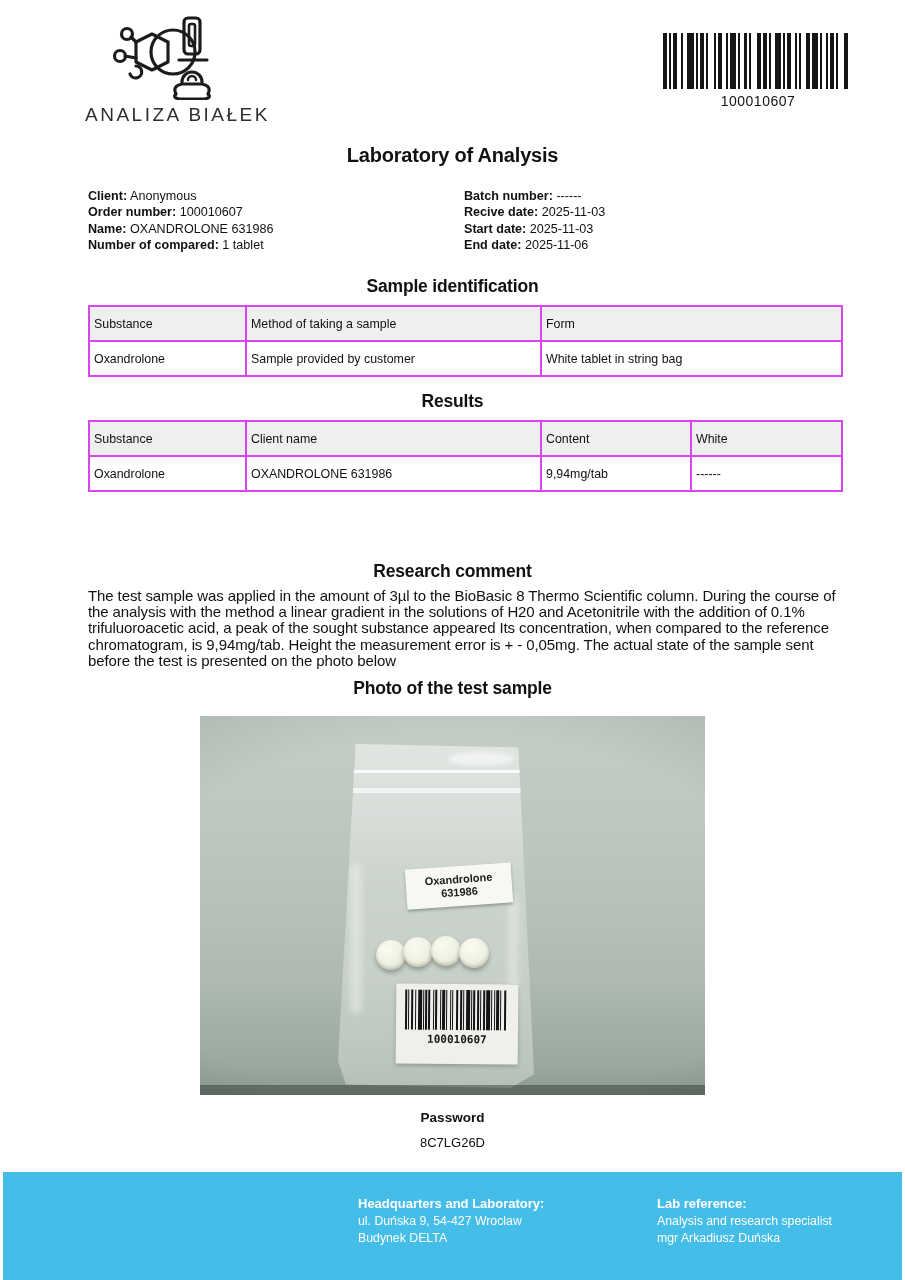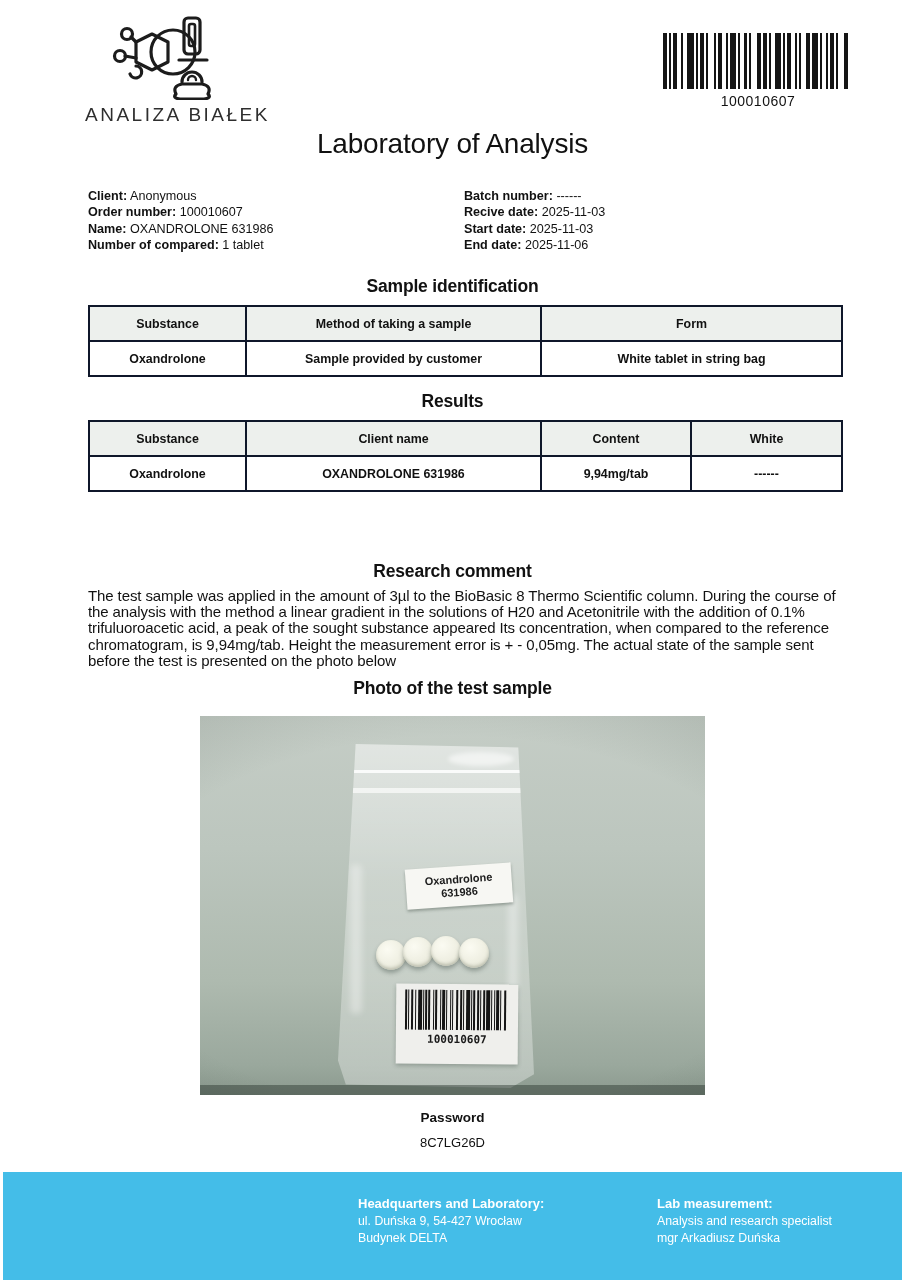--- a/index.html
+++ b/index.html
@@ -16,37 +16,37 @@
   
   .logo-block{left:85px;top:12px;width:160px;text-align:center;}
   .logo-svg{display:block;margin:0 auto;}
   .logo-text{font-size:19px;letter-spacing:2.5px;color:#2e2e2e;margin-top:4px;white-space:nowrap;}
 
   .barcode-top{left:663px;top:33px;width:190px;text-align:center;}
   .barcode-bars{height:56px;display:flex;align-items:stretch;}
   .barcode-bars span{display:block;height:100%;}
   .barcode-num{font-size:14px;color:#111;margin-top:4px;letter-spacing:.5px;}
 
-  .doc-title{top:128px;font-size:28px;font-weight:400;letter-spacing:-0.2px;}
+  .doc-title{top:144px;font-size:20px;font-weight:700;letter-spacing:-0.2px;}
 
   
   .info-col{top:188px;font-size:12.6px;line-height:16.4px;}
   .info-left{left:88px;}
   .info-right{left:464px;}
   .info-col b{font-weight:700;}
   .info-col .val{font-weight:400;}
 
   
   .sec-h{font-size:17.5px;font-weight:700;letter-spacing:-0.2px;}
 
   
   table.lab{border-collapse:collapse;table-layout:fixed;width:753px;font-size:12.4px;}
   table.lab th,table.lab td{
-    border:2px solid #0f172a;text-align:center;vertical-align:middle;
-    height:33px;padding:0 4px;font-weight:700;overflow:hidden;
+    border:2px solid #d946ef;text-align:left;vertical-align:middle;
+    height:33px;padding:0 4px;font-weight:400;overflow:hidden;
   }
   table.lab th{background:#edf0ed;}
   .t1{left:88px;top:305px;}
   .t2{left:88px;top:420px;}
   .t1 col.c1{width:157px;} .t1 col.c2{width:295px;} .t1 col.c3{width:301px;}
   .t2 col.c1{width:157px;} .t2 col.c2{width:295px;} .t2 col.c3{width:150px;} .t2 col.c4{width:151px;}
 
   .sec-sample{top:276px;}
   .sec-results{top:391px;}
   .sec-research{top:561px;}
@@ -365,17 +365,17 @@
 <div class="abs center pw-h">Password</div>
 <div class="abs center pw-v">8C7LG26D</div>
 
 <div class="abs footer">
   <div class="col f-col2">
     <div class="head">Headquarters and Laboratory:</div>
     <div>ul. Duńska 9, 54-427 Wrocław</div>
     <div>Budynek DELTA</div>
   </div>
   <div class="col f-col3">
-    <div class="head">Lab measurement:</div>
+    <div class="head">Lab reference:</div>
     <div>Analysis and research specialist</div>
     <div>mgr Arkadiusz Duńska</div>
   </div>
 </div>
 
 </body></html>

